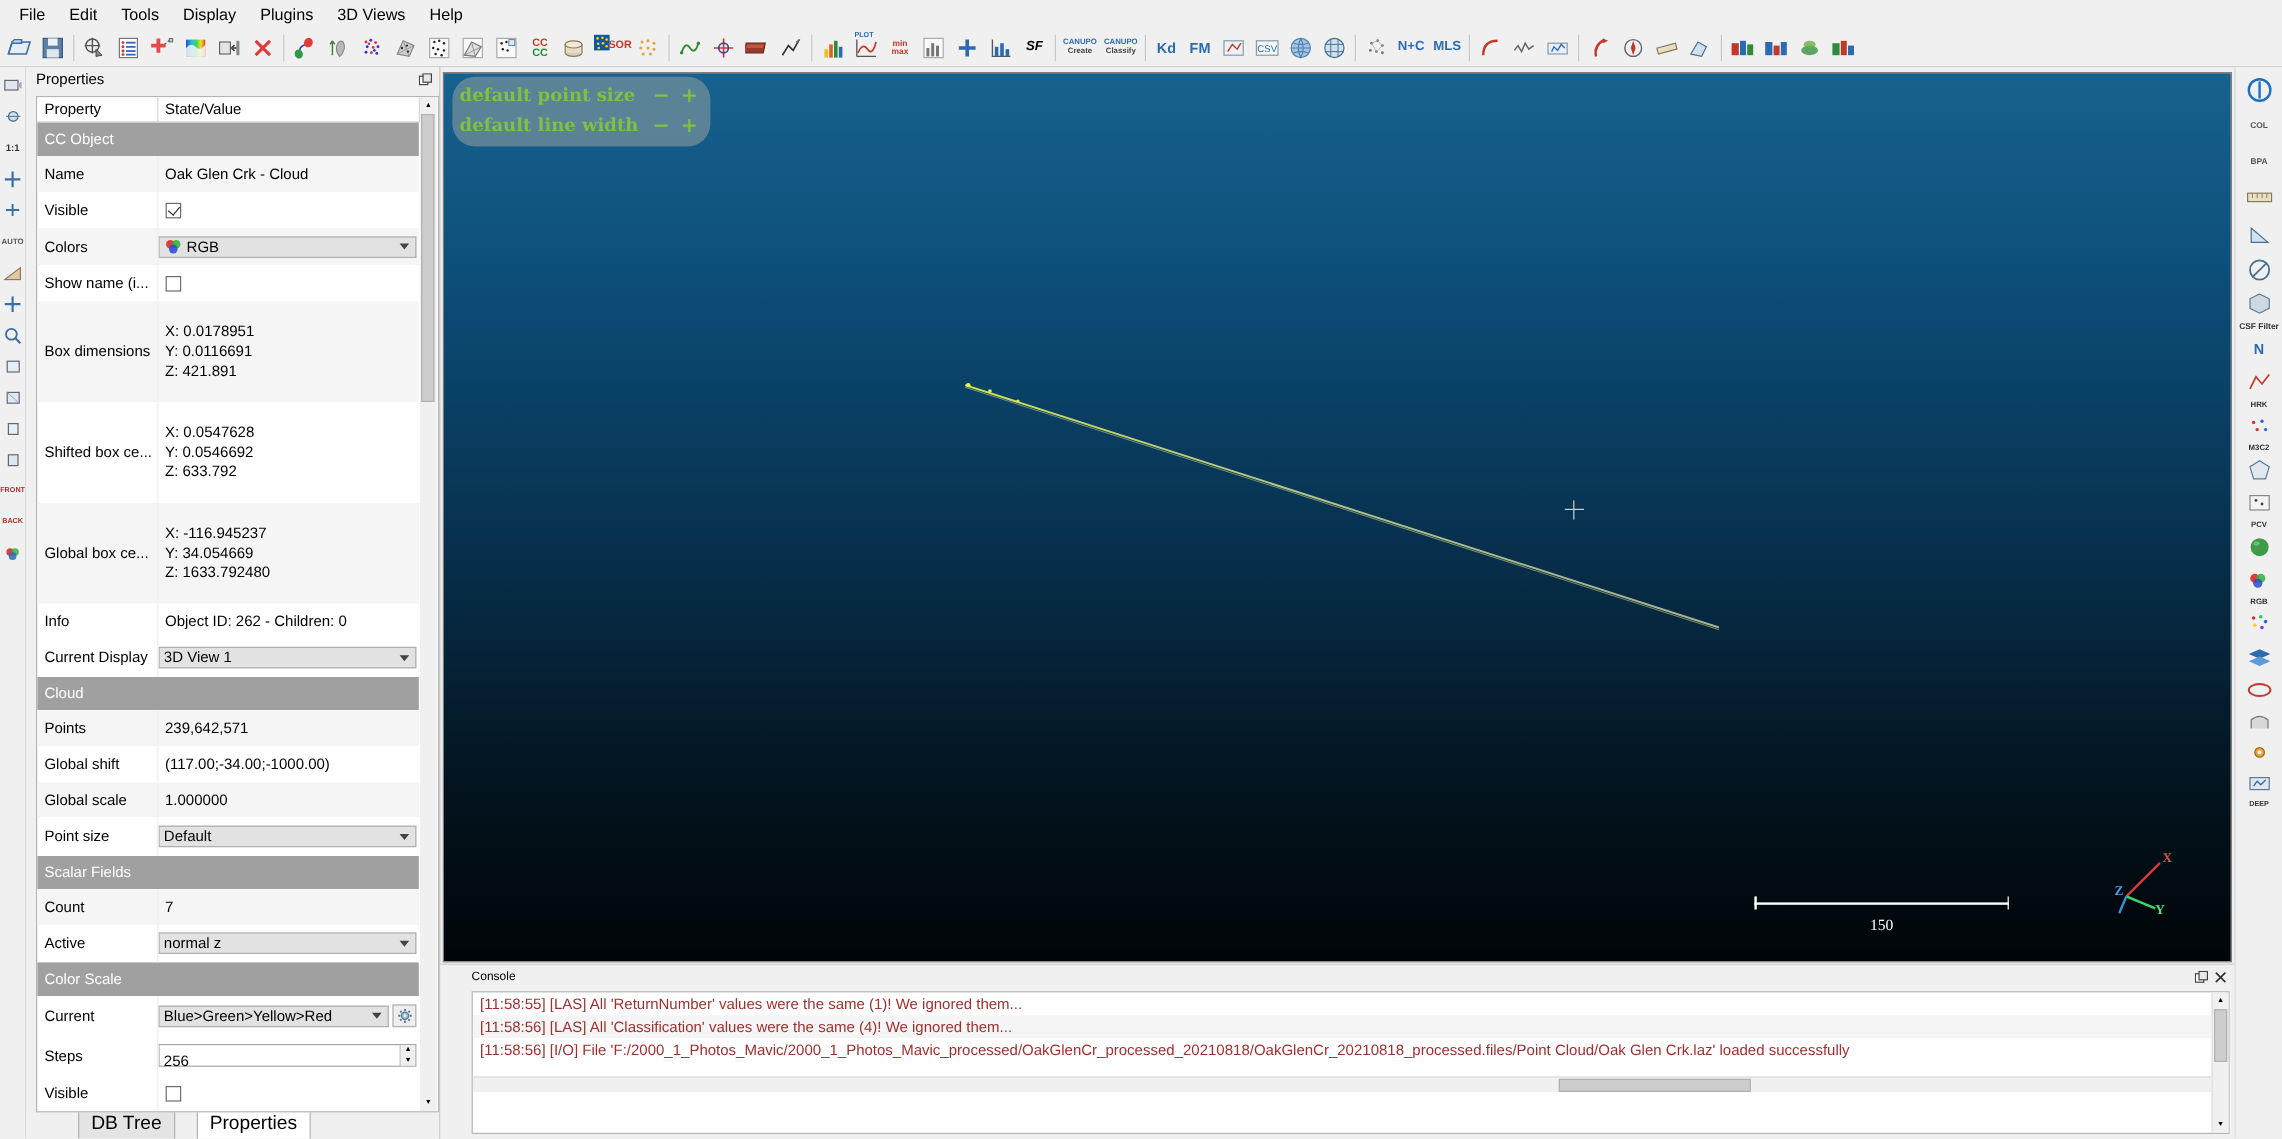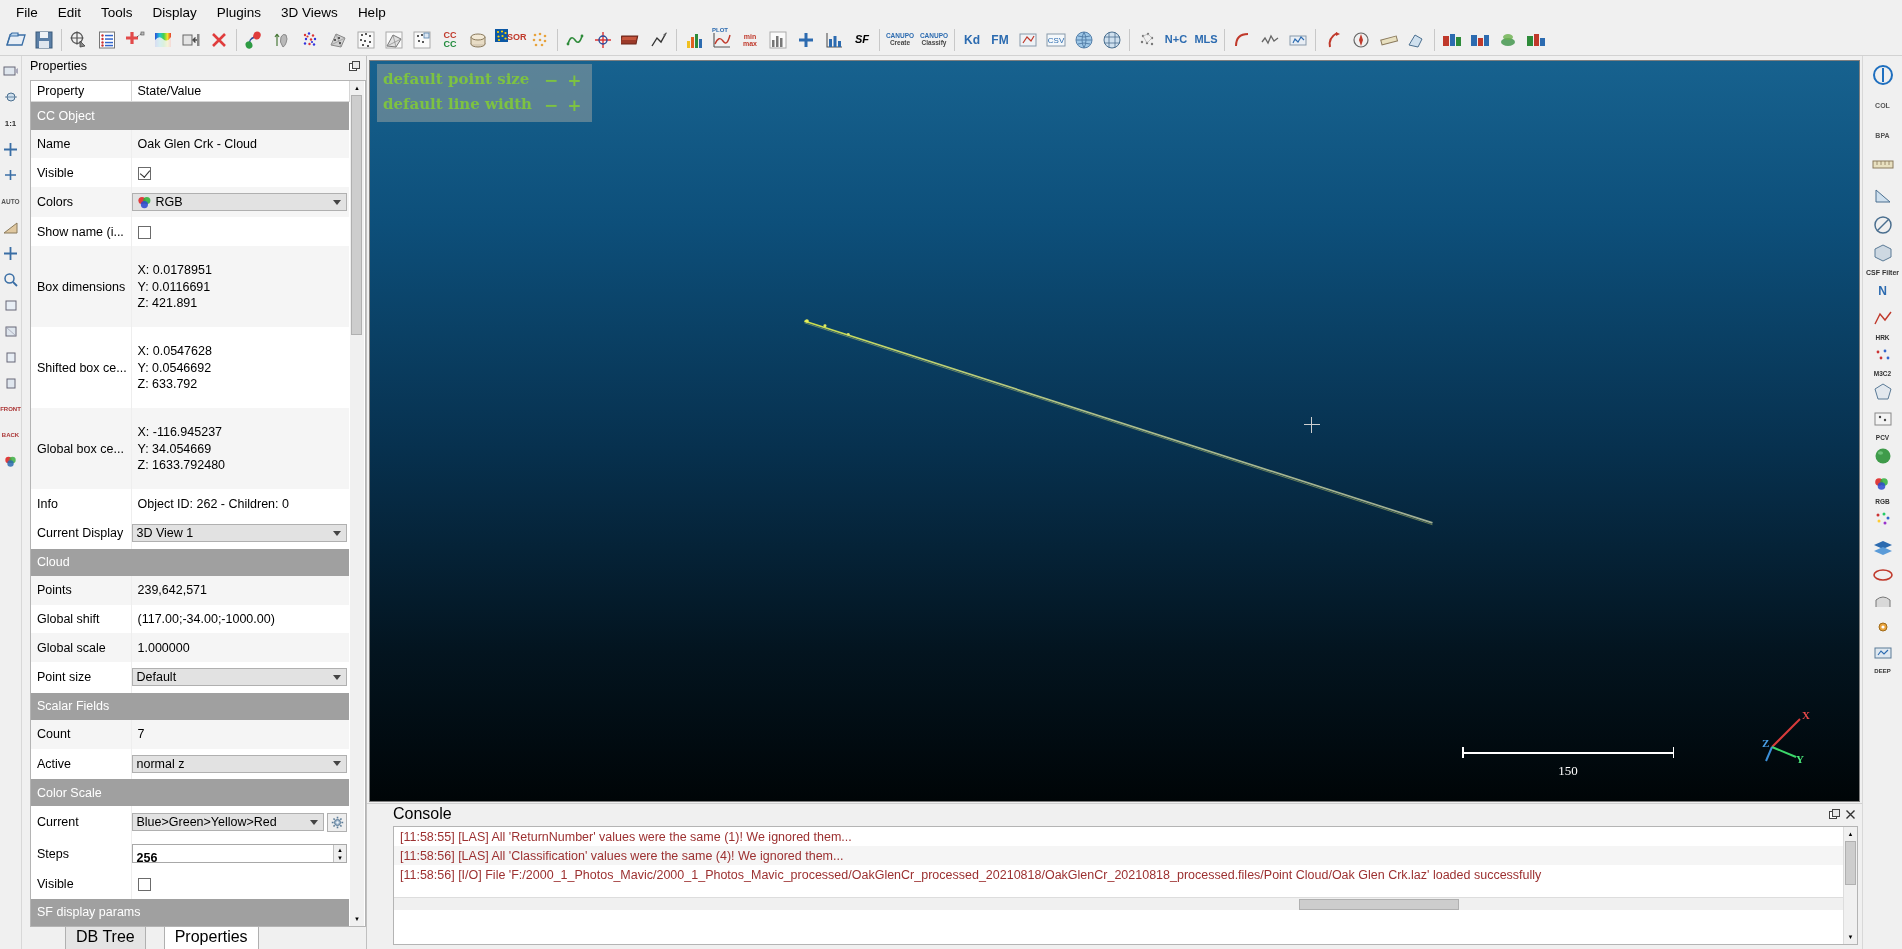--- a/index.html
+++ b/index.html
@@ -118,21 +118,21 @@
   .combo .lbl { flex: 1 1 auto; overflow: hidden; white-space: nowrap; }
   .combo .arr {
     width: 0; height: 0; flex: 0 0 auto;
     border-left: 4px solid transparent; border-right: 4px solid transparent;
     border-top: 5px solid #444; margin-right: 3px;
   }
   .spin {
     display: flex; align-items: stretch;
     border: 1px solid #a8a8a8; background: #fff; height: 19px;
   }
-  .spin .sv { flex: 1 1 auto; padding: 13px 4px; display: flex; align-items: center; font-weight: bold; }
+  .spin .sv { flex: 1 1 auto; padding: 13px 4px; display: flex; align-items: center; }
   .spin .sb { width: 13px; display: flex; flex-direction: column; border-left: 1px solid #c0c0c0; }
   .spin .sb i {
     flex: 1 1 50%; display: flex; align-items: center; justify-content: center;
     background: #eee; font-size: 6px; line-height: 1;
   }
   .gearbtn {
     width: 20px; height: 19px; border: 1px solid #b0b0b0;
     background: #eeeeee; display: flex; align-items: center; justify-content: center;
   }
 
@@ -165,20 +165,21 @@
   .glview {
     flex: 1 1 auto; position: relative; overflow: hidden;
     background: linear-gradient(to bottom, #17628f 0%, #0d4f7a 22%, #07314f 52%, #03141f 80%, #000507 100%);
     border: 1px solid #7f7f7f;
     margin: 4px 2px 1px 2px;
   }
   .overlaybox {
     position: absolute; left: 7px; top: 3px;
     background: rgba(150,160,160,0.55);
     padding: 4px 10px 5px 6px;
+    border-radius: 19px;
   }
   .ovrow {
     display: flex; align-items: center; gap: 9px;
     color: #7dc242; font-weight: bold; font-size: 15px;
     font-family: "DejaVu Serif", serif;
     line-height: 1.45; white-space: nowrap;
   }
   .ovrow .pm { color: #7dc242; font-weight: bold; font-size: 17px; }
   .ovrow .lbl2 { min-width: 152px; }
 
@@ -199,21 +200,21 @@
 
   .gizmo { position: absolute; right: 45px; bottom: 30px; width: 58px; height: 58px; }
   .gizmo .ax { position: absolute; font-size: 11px; font-weight: bold; font-family: "Liberation Serif", serif; }
 
   
   .consolepanel {
     height: 146px; flex: 0 0 146px;
     background: #f0f0f0; display: flex; flex-direction: column;
     border-top: 1px solid #d0d0d0;
   }
-  .conhdr { height: 20px; flex: 0 0 20px; display: flex; align-items: center; padding: 0 4px 0 26px; font-size: 16px; }
+  .conhdr { height: 20px; flex: 0 0 20px; display: flex; align-items: center; padding: 0 4px 0 26px; font-size: 10px; }
   .conhdr .t { flex: 1 1 auto; }
   .conbody {
     flex: 1 1 auto; margin: 2px 4px 4px 26px;
     background: #fff; border: 1px solid #b4b4b4;
     display: flex; min-height: 0; overflow: hidden;
   }
   .conlist { flex: 1 1 auto; min-width: 0; overflow: hidden; }
   .conrow {
     padding: 2px 6px; font-size: 12.5px;
     color: #9c3030; white-space: nowrap; overflow: hidden;
@@ -883,23 +884,20 @@
                 </div>
               </td>
             </tr>
             <tr>
               <td class="k">Visible</td>
               <td class="v">
                 <span class="chk"></span>
               </td>
             </tr>
 
-            <tr class="sect">
-              <td colspan="2">SF display params</td>
-            </tr>
           </tbody>
         </table>
 
         <div class="vscroll">
           <div class="sarr">▲</div>
           <div class="strack">
             <div class="sthumb" style="top:0;height:240px;"></div>
           </div>
           <div class="sarr">▼</div>
         </div>

